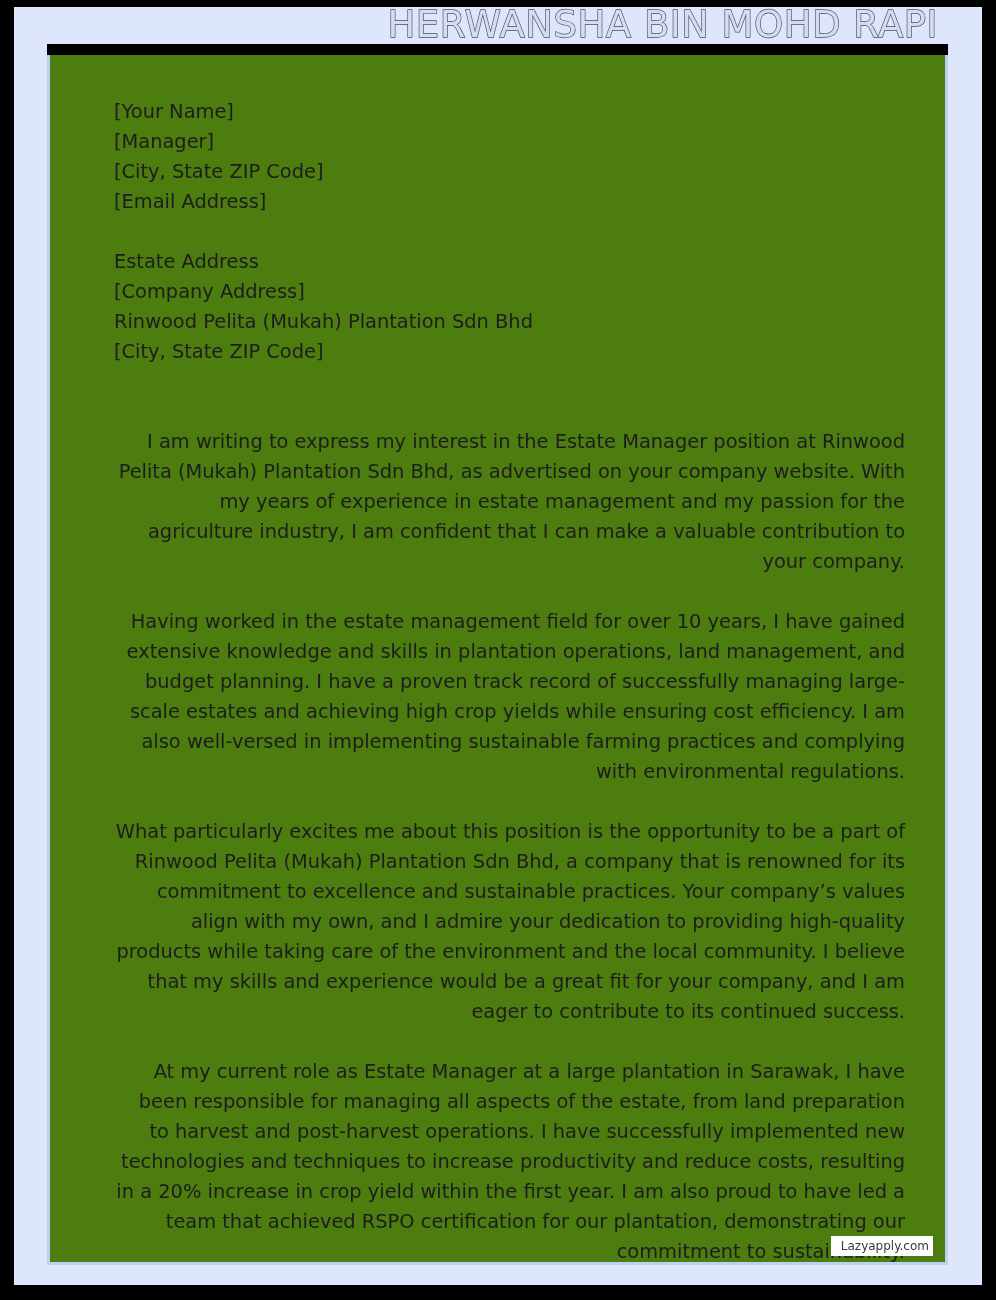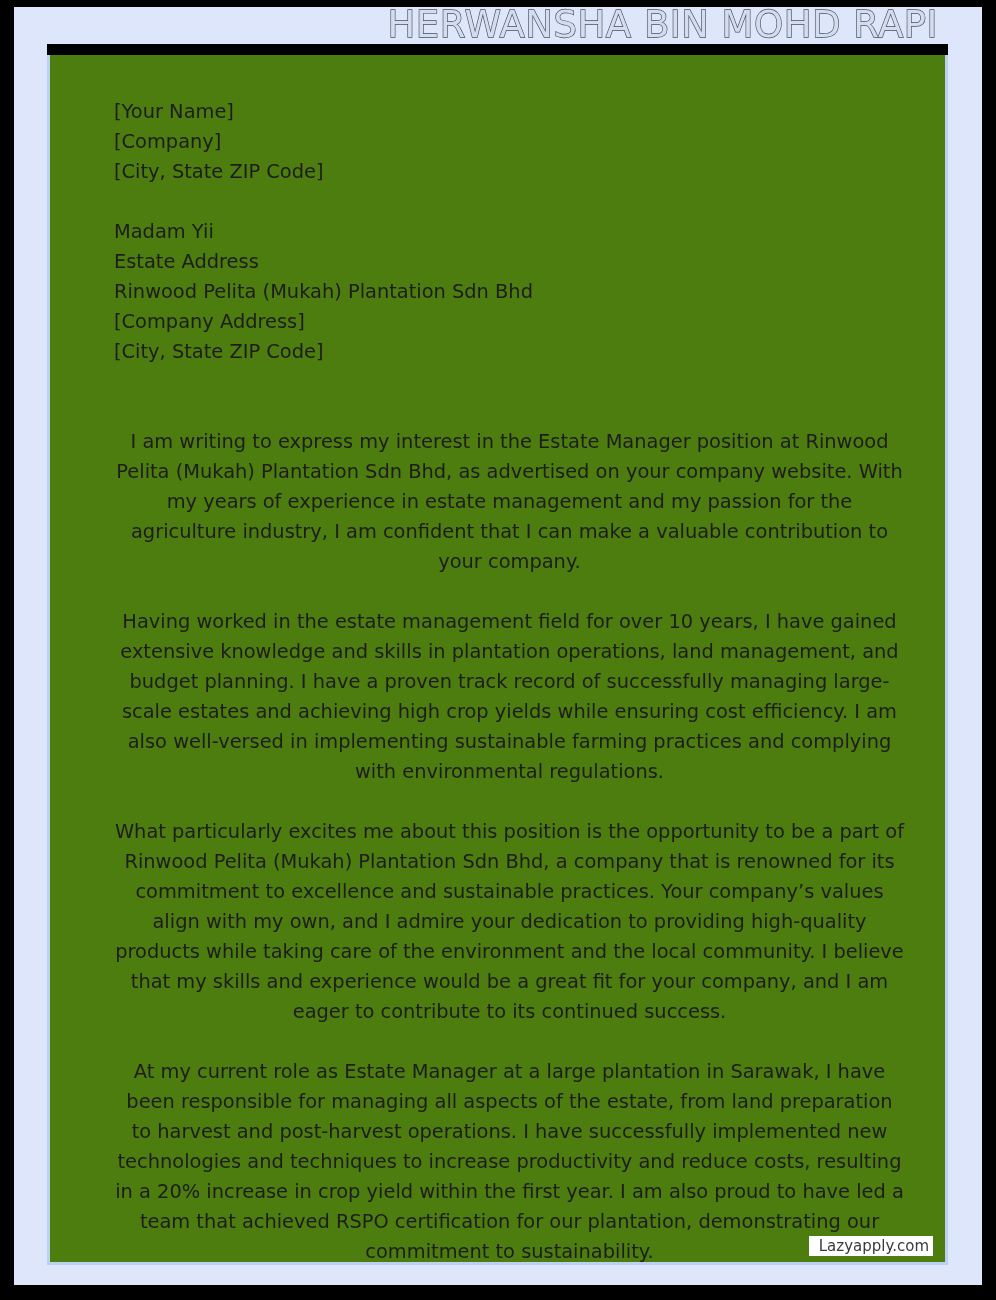--- a/index.html
+++ b/index.html
@@ -103,32 +103,32 @@
 
   .addr-line { white-space: nowrap; }
 
   .gap-sm { height: 30px; }
   .gap-md { height: 30px; }
 
   .para {
     font-size: 19.4px;
     line-height: 30px;
     color: #1d1d1d;
-    text-align: center;
+    text-align: right;
     margin-bottom: 30px;
   }
 
   .para:last-child { margin-bottom: 0; }
 
   
   #watermark {
     position: absolute;
     right: 12px;
     bottom: 6px;
-    font-size: 15px;
+    font-size: 12px;
     line-height: 16px;
     color: #3a3a3a;
     background: #ffffff;
     padding: 2px 4px 2px 10px;
     white-space: nowrap;
   }
 </style>
 </head>
 <body>
 
@@ -141,31 +141,31 @@
     </div>
 
     <div id="banner-rule"></div>
 
     <div id="page">
 
       <div id="letter">
 
         <div class="block">
           <div class="addr-line">[Your Name]</div>
-          <div class="addr-line">[Company]</div>
+          <div class="addr-line">[Manager]</div>
           <div class="addr-line">[City, State ZIP Code]</div>
+          <div class="addr-line">[Email Address]</div>
         </div>
 
         <div class="gap-sm"></div>
 
         <div class="block">
-          <div class="addr-line">Madam Yii</div>
           <div class="addr-line">Estate Address</div>
+          <div class="addr-line">[Company Address]</div>
           <div class="addr-line">Rinwood Pelita (Mukah) Plantation Sdn Bhd</div>
-          <div class="addr-line">[Company Address]</div>
           <div class="addr-line">[City, State ZIP Code]</div>
         </div>
 
         <div class="gap-md"></div>
 
 
         <div class="gap-md"></div>
 
         <p class="para">I am writing to express my interest in the Estate Manager position at Rinwood Pelita (Mukah) Plantation Sdn Bhd, as advertised on your company website. With my years of experience in estate management and my passion for the agriculture industry, I am confident that I can make a valuable contribution to your company.</p>
         <p class="para">Having worked in the estate management field for over 10 years, I have gained extensive knowledge and skills in plantation operations, land management, and budget planning. I have a proven track record of successfully managing large-scale estates and achieving high crop yields while ensuring cost efficiency. I am also well-versed in implementing sustainable farming practices and complying with environmental regulations.</p>

